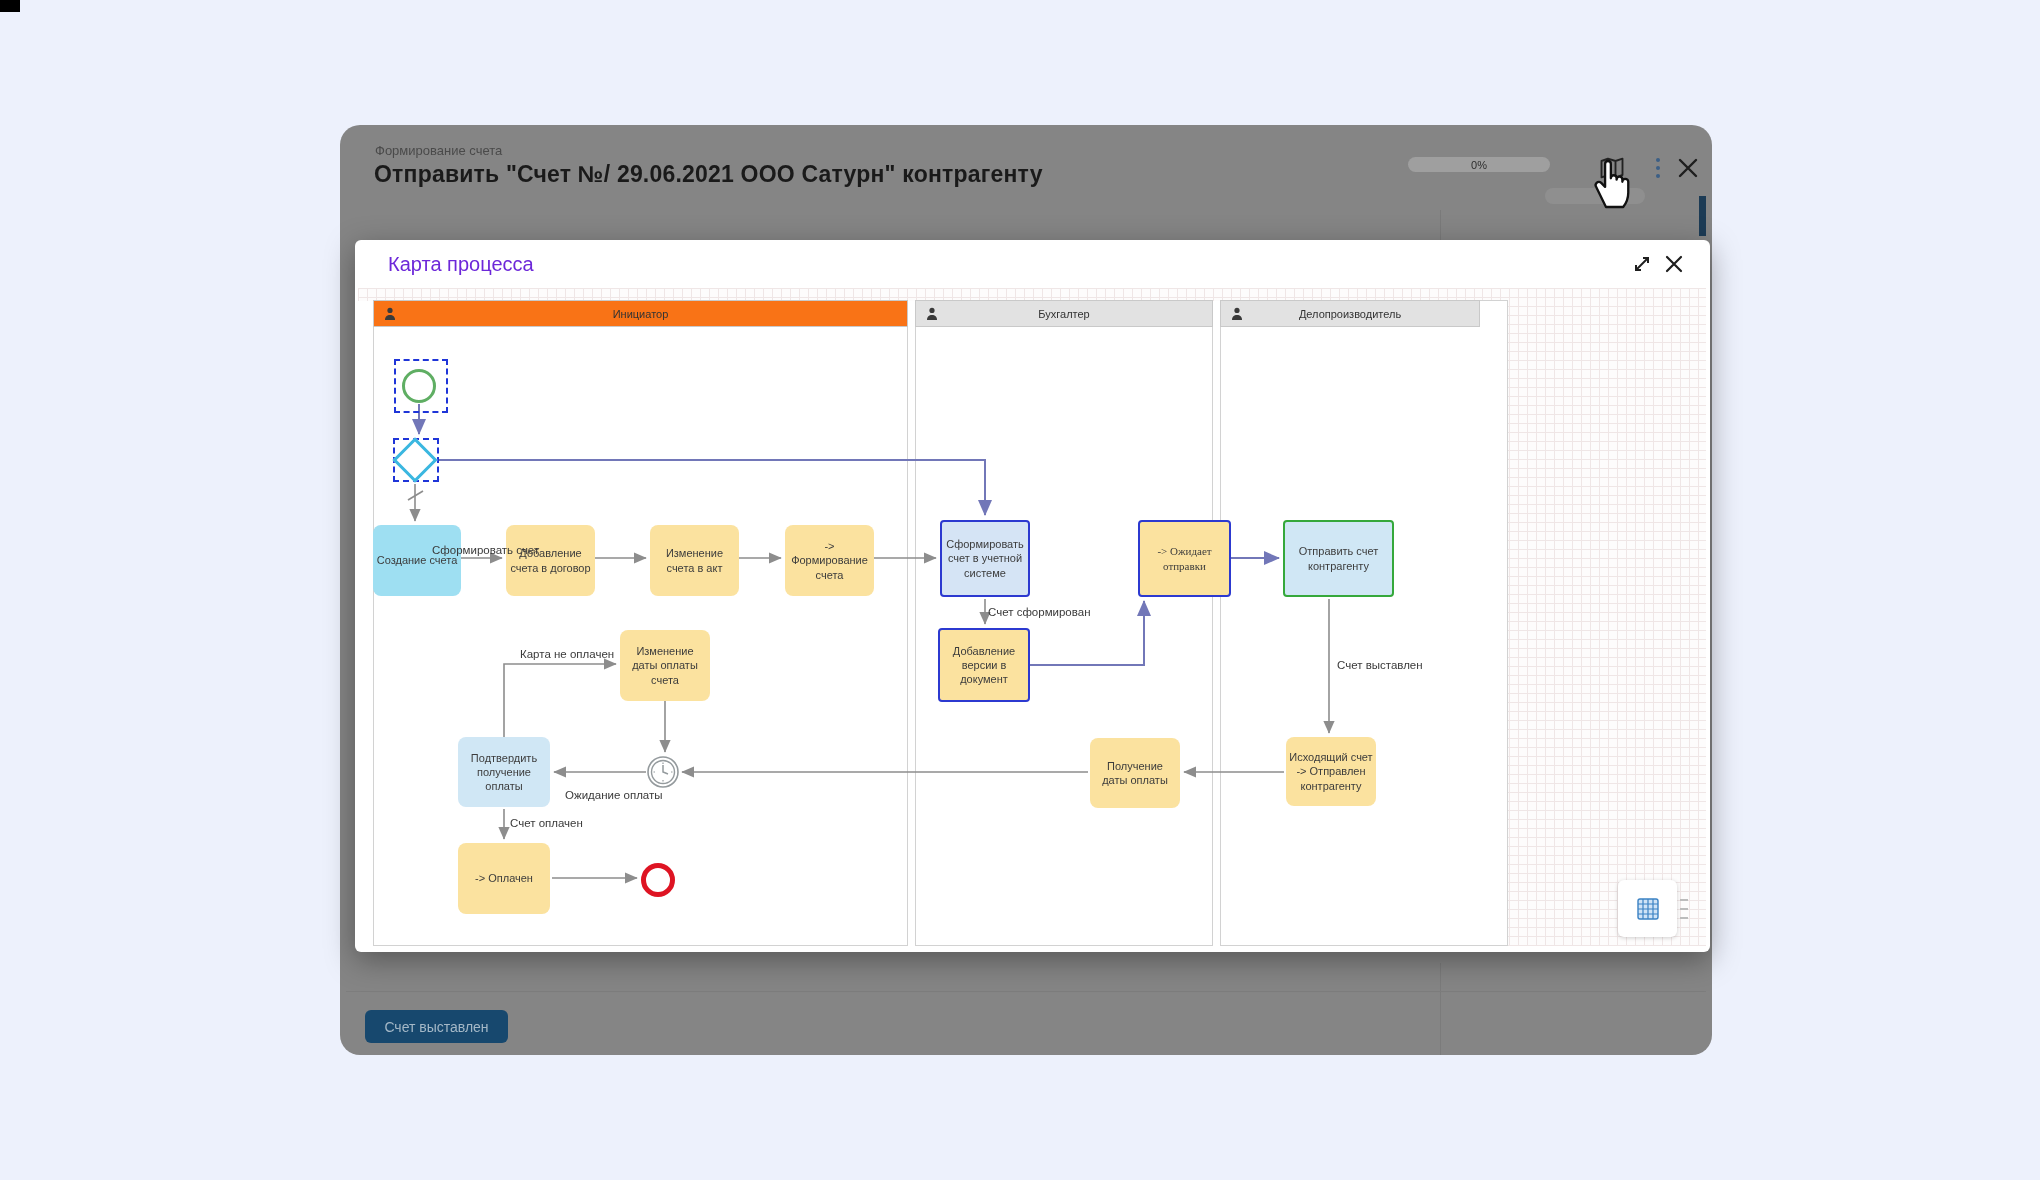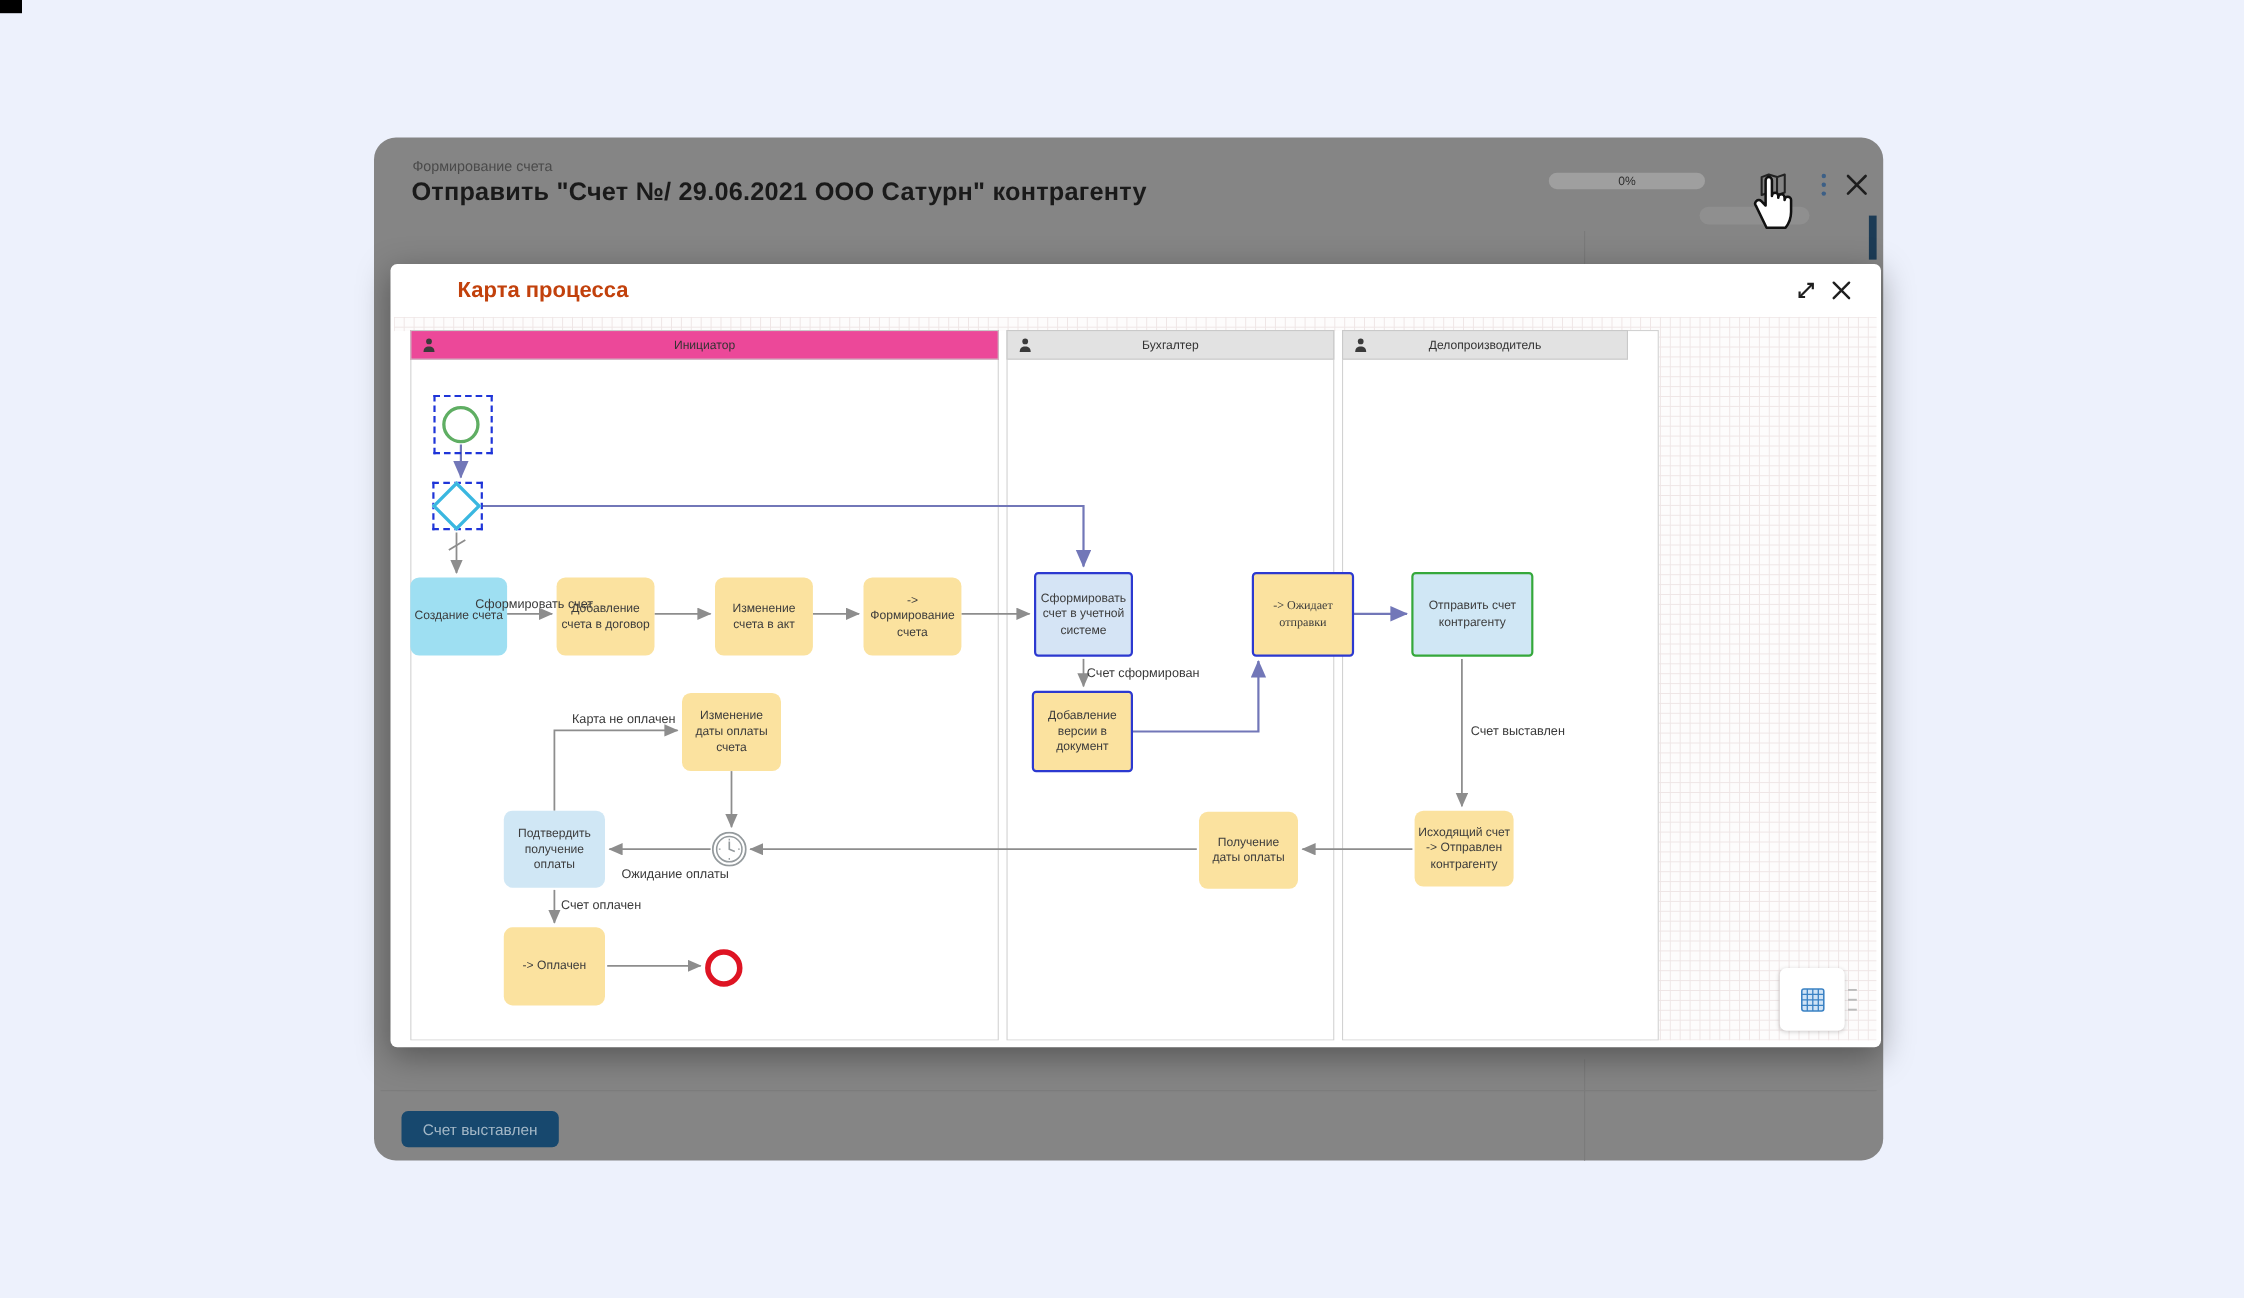--- a/index.html
+++ b/index.html
@@ -25,21 +25,21 @@
   .v-divider-top { position:absolute; left:1100px; top:85px; width:1px; height:32px; background:#7a7a7a; }
   .v-divider-bot { position:absolute; left:1100px; top:838px; width:1px; height:92px; background:#7b7b7b; }
   .footer-divider { position:absolute; left:6px; top:866px; width:1360px; height:1px; background:#7d7d7d; }
   .footer-btn { position:absolute; left:25px; top:885px; width:143px; height:33px; background:#17486e;
                 border:none; border-radius:6px; color:#a4b8c7; font-size:14px; font-family:inherit; }
 
   
   .dialog { position:absolute; left:355px; top:240px; width:1355px; height:712px; background:#ffffff;
             border-radius:6px; box-shadow:0 8px 30px rgba(0,0,0,.35); }
   .dlg-header { position:absolute; left:0; top:0; width:100%; height:48px; }
-  .dlg-title { position:absolute; left:33px; top:13px; font-size:20px; font-weight:700; color:#c2410c;margin-left:28px; }
+  .dlg-title { position:absolute; left:33px; top:13px; font-size:20px; font-weight:400; color:#6d28d9; }
   .dlg-ico { position:absolute; top:12px; width:24px; height:24px; display:flex; align-items:center; justify-content:center; }
   .expand-btn { right:56px; }
   .dlg-close  { right:24px; }
 
   
   .canvas { position:absolute; left:3px; top:48px; width:1348px; height:658px; background:#fff; overflow:hidden; }
   .gridbg { position:absolute;
     background-color:#fdfcfc;
     background-image:linear-gradient(#efe6e6 1px, transparent 1px),
                      linear-gradient(90deg,#efe6e6 1px, transparent 1px);
@@ -138,21 +138,21 @@
           <path d="M4 4 L18 18 M18 4 L4 18" stroke="#1f1f1f" stroke-width="2.2" stroke-linecap="round"></path>
         </svg>
       </div>
     </div>
 
     <div class="canvas">
       <div class="gridbg grid-top"></div>
       <div class="gridbg grid-right"></div>
 
       <div class="lane" style="left:15px; width:535px;">
-        <div class="lane-hd" style="width:535px; background:#ec4899;">
+        <div class="lane-hd" style="width:535px; background:#f97316;">
           <svg class="person" width="12" height="14" viewBox="0 0 12 14">
             <circle cx="6" cy="3.4" r="2.6" fill="#3a3a3a"></circle>
               <path d="M1 13 C1 9.5 3 8 6 8 C9 8 11 9.5 11 13 Z" fill="#3a3a3a"></path>
           </svg>
           <span class="hd-label">Инициатор</span>
         </div>
       </div>
       <div class="lane" style="left:557px; width:298px;">
         <div class="lane-hd" style="width:298px; background:#e2e2e2;">
           <svg class="person" width="12" height="14" viewBox="0 0 12 14">

